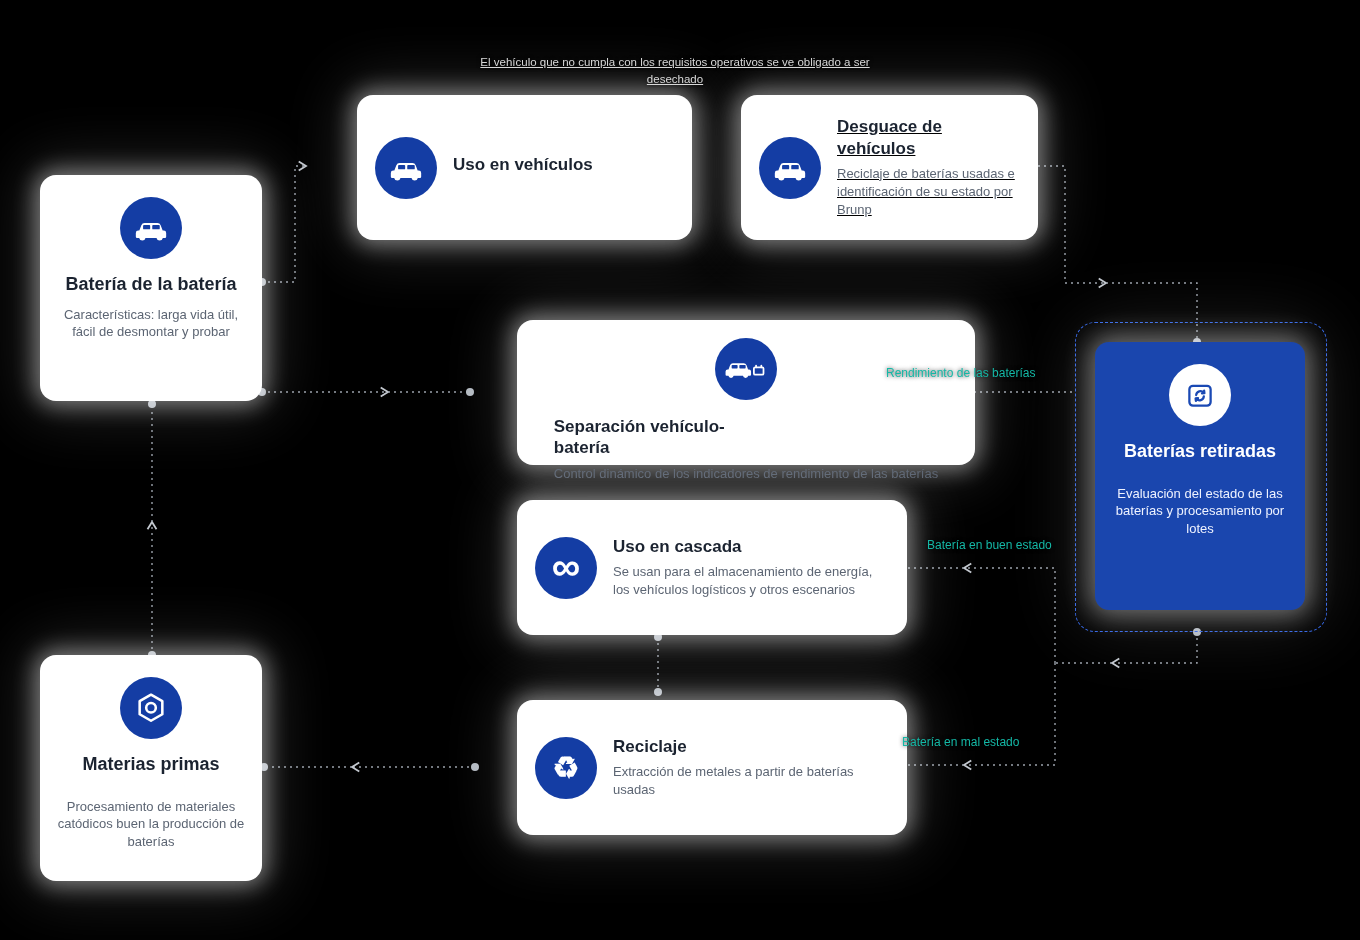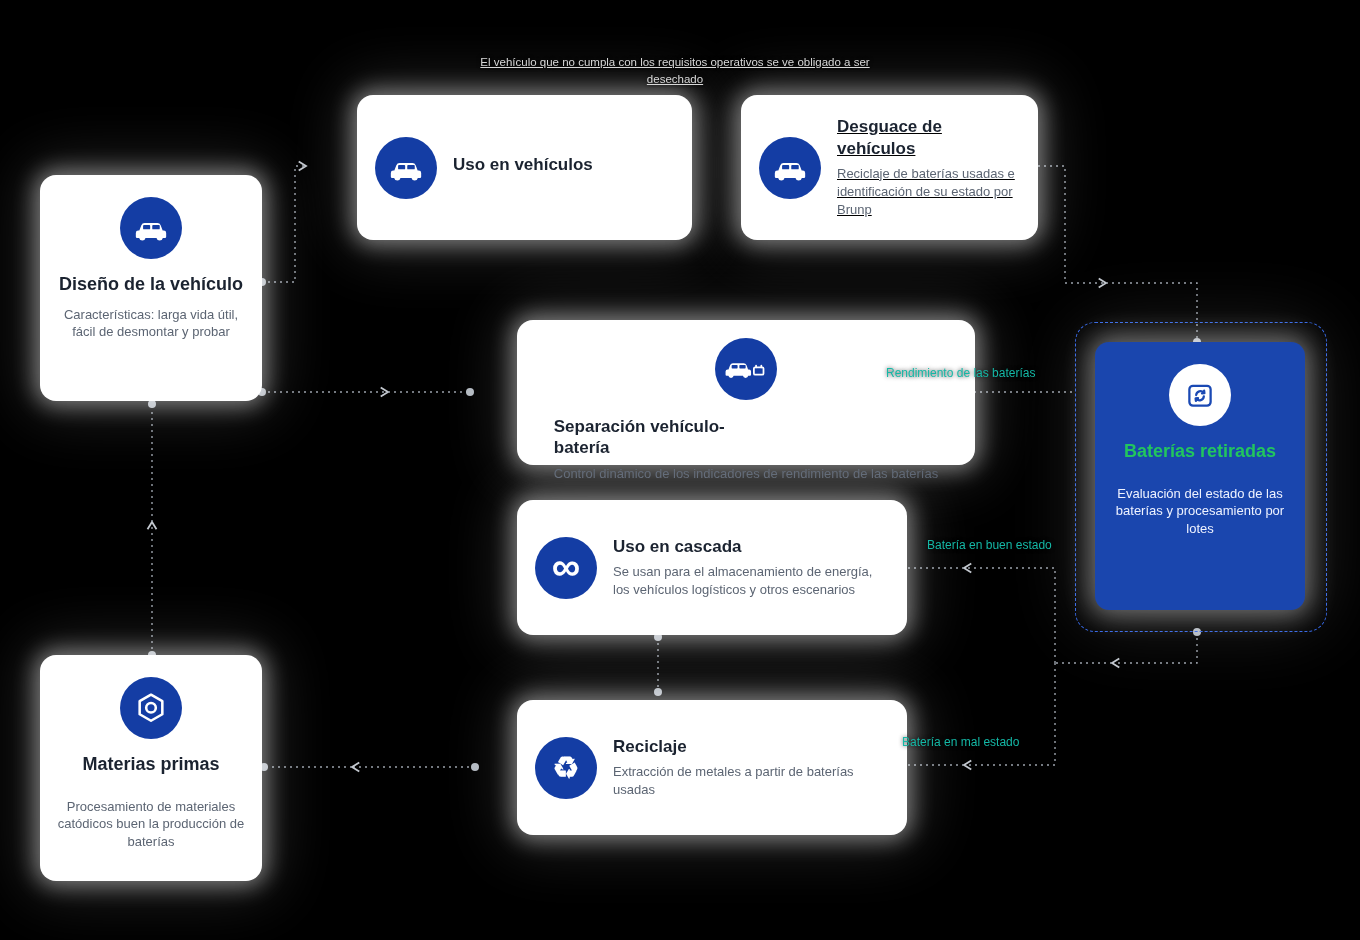--- a/index.html
+++ b/index.html
@@ -24,21 +24,21 @@
   .card-h .title{font-size:17px;margin-bottom:6px;}
   .body{font-size:13px;color:#5c6573;line-height:1.38;}
   .card-v .title{margin-top:14px;}
   .card-v .body{margin-top:10px;}
   .mt-gap{margin-top:22px !important;}
   .sep-title{max-width:215px;}
   .blue-card{
     background:#1a46ae;color:#fff;
     box-shadow:0 0 26px 6px rgba(255,255,255,.4),0 0 70px 18px rgba(255,255,255,.12);
   }
-  .blue-card .title{color:#22c55e;}
+  .blue-card .title{color:#ffffff;}
   .blue-card .body{color:#eef2ff;}
   .dashed-frame{
     position:absolute;border:1.6px dashed #2f63e6;border-radius:20px;z-index:2;
   }
   .caption{
     position:absolute;z-index:4;color:#d8d8d8;font-size:11.5px;line-height:1.5;
     text-align:center;text-shadow:0 0 4px rgba(0,0,0,.8);
   }
   .edge-label{
     position:absolute;z-index:4;color:#14b8a6;font-size:12px;white-space:nowrap;
@@ -143,21 +143,21 @@
   <div id="label-mal" class="edge-label">Batería en mal estado</div>
 
   <div id="card-diseno" class="card card-v">
     <div class="icon-circle">
       <svg width="40" height="40" viewBox="0 0 48 48" aria-hidden="true">
         <path fill="#fff" d="M10 27l2.4-6.4A4.2 4.2 0 0 1 16.3 18h15.4a4.2 4.2 0 0 1 3.9 2.6L38 27h1.3a2.9 2.9 0 0 1 2.9 2.9v4.6a1.5 1.5 0 0 1-1.5 1.5h-2.5a3.9 3.9 0 0 1-7.6 0H17.4a3.9 3.9 0 0 1-7.6 0H7.3a1.5 1.5 0 0 1-1.5-1.5v-4.6A2.9 2.9 0 0 1 8.7 27H10z"></path>
         <rect x="14.5" y="20.5" width="8.5" height="5" rx="1" fill="#143da4"></rect>
         <rect x="25.5" y="20.5" width="9" height="5" rx="1" fill="#143da4"></rect>
       </svg>
     </div>
-    <div class="title">Diseño de la vehículo</div>
+    <div class="title">Batería de la batería</div>
     <div class="body">Características: larga vida útil, fácil de desmontar y probar</div>
   </div>
 
   <div id="card-uso" class="card card-h">
     <div class="icon-circle">
       <svg width="40" height="40" viewBox="0 0 48 48" aria-hidden="true">
         <path fill="#fff" d="M10 27l2.4-6.4A4.2 4.2 0 0 1 16.3 18h15.4a4.2 4.2 0 0 1 3.9 2.6L38 27h1.3a2.9 2.9 0 0 1 2.9 2.9v4.6a1.5 1.5 0 0 1-1.5 1.5h-2.5a3.9 3.9 0 0 1-7.6 0H17.4a3.9 3.9 0 0 1-7.6 0H7.3a1.5 1.5 0 0 1-1.5-1.5v-4.6A2.9 2.9 0 0 1 8.7 27H10z"></path>
         <rect x="14.5" y="20.5" width="8.5" height="5" rx="1" fill="#143da4"></rect>
         <rect x="25.5" y="20.5" width="9" height="5" rx="1" fill="#143da4"></rect>
       </svg>

